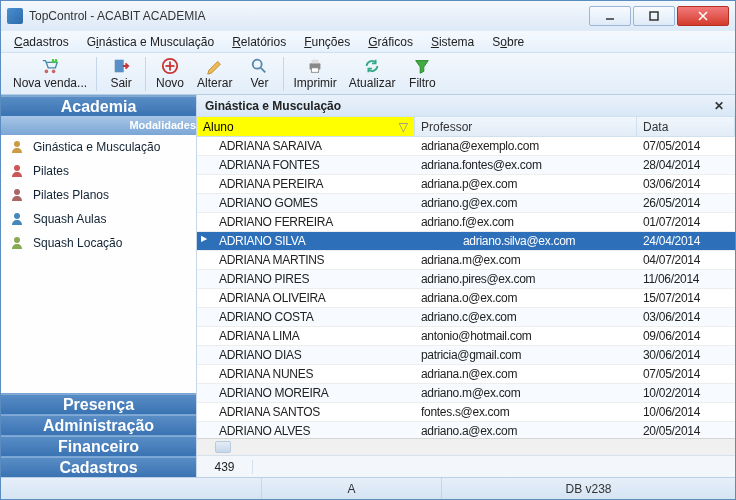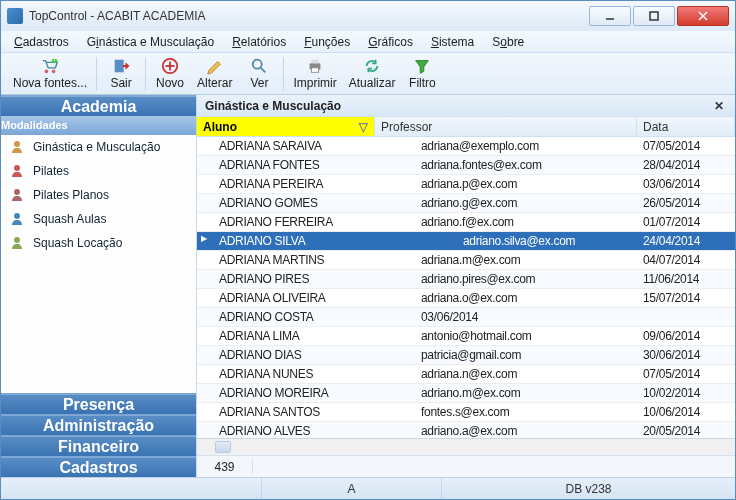--- a/index.html
+++ b/index.html
@@ -123,21 +123,21 @@
       line-height:21px;
       font-size:16px;
       border-top:1px solid #7aa6d6;
       box-shadow: inset 0 1px 0 rgba(255,255,255,.25);
     }
     .subheader {
       height:19px;
       background:linear-gradient(#a8c6e6,#7aa6d6);
       color:#fff;
       font-weight:bold;
-      text-align:left;
+      text-align:right;
       line-height:19px;
       font-size:11px;
     }
     .sidebody {
       flex:1;
       background:#fefefe;
       overflow:auto;
     }
     .sideitem {
       height:24px;
@@ -181,21 +181,21 @@
     .gh {
       display:flex;
       align-items:center;
       padding:0 6px;
       background:linear-gradient(#f0f6fc,#e2edf8);
       border-right:1px solid #cfe0ef;
       border-bottom:1px solid #cfe0ef;
       font-size:11px;
       color:#333;
     }
-    .gh.aluno { width:178px; background:#ffff00; color:#000; font-weight:bold;}
+    .gh.aluno { width:218px; background:#ffff00; color:#000; font-weight:normal;}
     .gh.aluno .filticon { margin-left:auto; color:#888; }
     .gh.prof { flex:1; }
     .gh.data { width:98px; }
     .gridbody {
       flex:1;
       overflow:auto;
       background:#fff;
       position:relative;
     }
     .row {
@@ -292,21 +292,21 @@
 
   <div class="toolbar">
     <div class="toolbtn">
       <span class="tico"><svg viewBox="0 0 20 20">
             <circle cx="6" cy="16" r="2" fill="#c66"></circle>
             <circle cx="14" cy="16" r="2" fill="#c66"></circle>
             <path d="M2 4h3l3 8h8l2-6H6" fill="none" stroke="#48a" stroke-width="1.5"></path>
             <circle cx="15" cy="4" r="3" fill="#4c4"></circle>
             <text x="15" y="6" font-size="5" fill="white" text-anchor="middle">+</text>
           </svg></span>
-      <span>Nova fontes...</span>
+      <span>Nova venda...</span>
     </div>
     <div class="toolsep"></div>
     <div class="toolbtn">
       <span class="tico"><svg viewBox="0 0 20 20">
             <rect x="3" y="3" width="10" height="14" fill="#5a8ec6"></rect>
             <path d="M12 10h6M15 7l3 3-3 3" fill="none" stroke="#c33" stroke-width="2"></path>
           </svg></span>
       <span>Sair</span>
     </div>
     <div class="toolsep"></div>
@@ -462,20 +462,21 @@
             <div class="cell prof">adriano.pires@ex.com</div>
             <div class="cell data">11/06/2014</div>
           </div>
           <div class="row">
             <div class="cell aluno">ADRIANA OLIVEIRA</div>
             <div class="cell prof">adriana.o@ex.com</div>
             <div class="cell data">15/07/2014</div>
           </div>
           <div class="row">
             <div class="cell aluno">ADRIANO COSTA</div>
+            <div class="cell prof">adriano.c@ex.com</div>
             <div class="cell data">03/06/2014</div>
           </div>
           <div class="row">
             <div class="cell aluno">ADRIANA LIMA</div>
             <div class="cell prof">antonio@hotmail.com</div>
             <div class="cell data">09/06/2014</div>
           </div>
           <div class="row">
             <div class="cell aluno">ADRIANO DIAS</div>
             <div class="cell prof">patricia@gmail.com</div>

